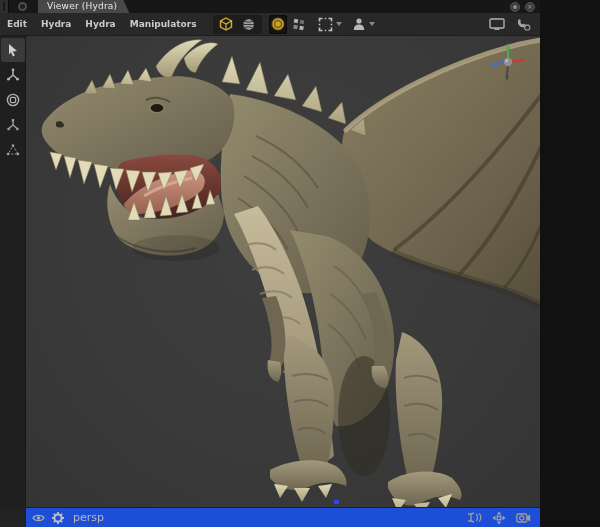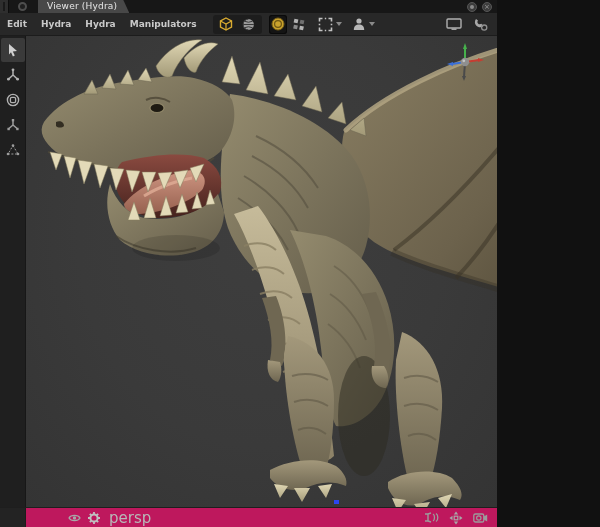--- a/index.html
+++ b/index.html
@@ -1,18 +1,18 @@
 <!DOCTYPE html>
 <html><head>
 <meta charset="utf-8">
 <style>
   * { box-sizing: border-box; margin: 0; padding: 0; }
   html,body { width:600px; height:527px; overflow:hidden; background:#111; }
   body { font-family:"DejaVu Sans", sans-serif; -webkit-font-smoothing:antialiased; }
-  .app { width:497px; height:527px; display:flex; flex-direction:column; background:#262626; }
+  .app { width:540px; height:527px; display:flex; flex-direction:column; background:#262626; }
 
   
   .tabbar { height:13px; background:#171717; display:flex; align-items:center; flex:0 0 13px; }
   .pane-handle { width:9px; height:13px; background:#2e2e2e; border-right:1px solid #0d0d0d; position:relative; }
   .pane-handle::after { content:""; position:absolute; left:3px; top:2px; width:2px; height:9px; background:#1a1a1a; }
   .pin-btn { width:9px; height:9px; border-radius:50%; background:#1f1f1f; border:2px solid #4e4e4e; margin-left:9px; }
   .tab { margin-left:11px; height:13px; background:#484848; color:#e6e6e6; font-size:9px; line-height:13px;
          padding:0 12px 0 9px; clip-path:polygon(0 0, calc(100% - 6px) 0, 100% 100%, 0 100%); letter-spacing:.2px; }
   .tab-actions { margin-left:auto; margin-right:5px; display:flex; gap:5px; }
   .round-btn { width:10px; height:10px; border-radius:50%; background:#3c3c3c; border:1px solid #565656;
@@ -36,21 +36,21 @@
   .side-tool { width:24px; height:24px; display:flex; align-items:center; justify-content:center; border-radius:2px; margin-bottom:1px; }
   .side-tool.active { background:#3a3a3a; }
 
   .viewport { flex:1 1 auto; position:relative; overflow:hidden;
               background:radial-gradient(ellipse at 50% 42%, #3e3e3e 0%, #3a3a3a 55%, #343434 100%); }
   .viewport svg.scene { position:absolute; inset:0; }
   .gizmo { position:absolute; right:12px; top:6px; }
   .origin-dot { position:absolute; left:308px; top:464px; width:5px; height:4px; background:#2b46f0; }
 
   
-  .statusbar { height:20px; background:#be185d; border-top:1px solid #1e1e1e; display:flex; align-items:center; flex:0 0 20px; color:#b8b8b8; font-size:15px;gap:36px; }
+  .statusbar { height:20px; background:#1d4ed8; border-top:1px solid #1e1e1e; display:flex; align-items:center; flex:0 0 20px; color:#b8b8b8; font-size:11px; }
   .statusbar .corner { width:26px; height:100%; background:#232323; border-right:1px solid #1c1c1c; }
   .sb-left { display:flex; align-items:center; gap:7px; margin-left:6px; }
   .sb-right { margin-left:auto; display:flex; align-items:center; gap:10px; margin-right:9px; }
   .cam-label { margin-left:2px; }
 
   svg { display:block; }
 </style>
 </head>
 <body>
 

